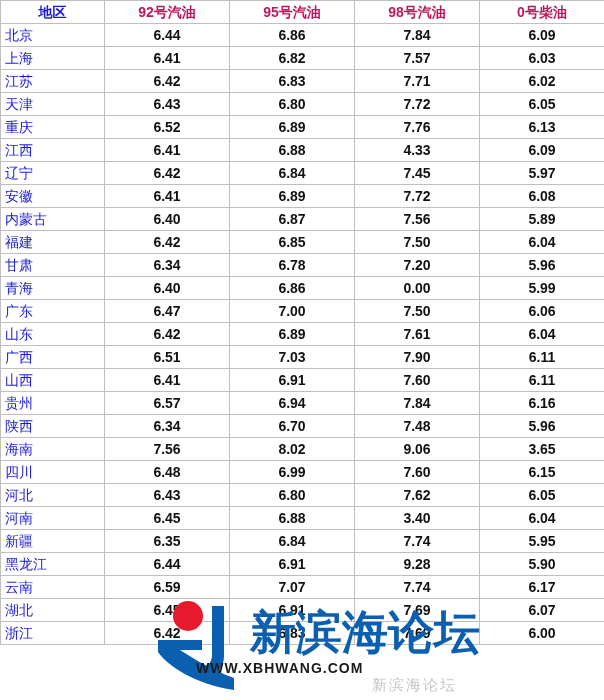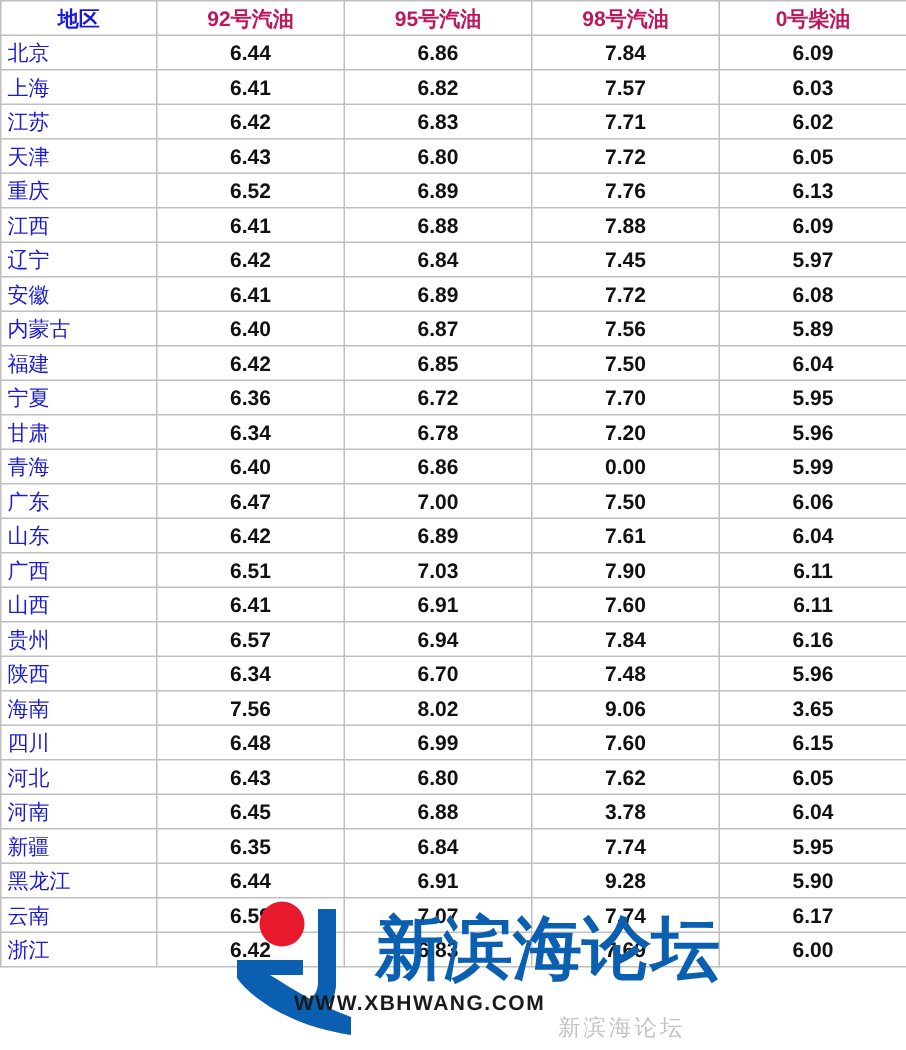--- a/index.html
+++ b/index.html
@@ -148,21 +148,21 @@
         <td class="region-cell">重庆</td>
         <td class="num-cell">6.52</td>
         <td class="num-cell">6.89</td>
         <td class="num-cell">7.76</td>
         <td class="num-cell">6.13</td>
       </tr>
       <tr>
         <td class="region-cell">江西</td>
         <td class="num-cell">6.41</td>
         <td class="num-cell">6.88</td>
-        <td class="num-cell">7.88</td>
+        <td class="num-cell">4.33</td>
         <td class="num-cell">6.09</td>
       </tr>
       <tr>
         <td class="region-cell">辽宁</td>
         <td class="num-cell">6.42</td>
         <td class="num-cell">6.84</td>
         <td class="num-cell">7.45</td>
         <td class="num-cell">5.97</td>
       </tr>
       <tr>
@@ -180,27 +180,20 @@
         <td class="num-cell">5.89</td>
       </tr>
       <tr>
         <td class="region-cell">福建</td>
         <td class="num-cell">6.42</td>
         <td class="num-cell">6.85</td>
         <td class="num-cell">7.50</td>
         <td class="num-cell">6.04</td>
       </tr>
       <tr>
-        <td class="region-cell">宁夏</td>
-        <td class="num-cell">6.36</td>
-        <td class="num-cell">6.72</td>
-        <td class="num-cell">7.70</td>
-        <td class="num-cell">5.95</td>
-      </tr>
-      <tr>
         <td class="region-cell">甘肃</td>
         <td class="num-cell">6.34</td>
         <td class="num-cell">6.78</td>
         <td class="num-cell">7.20</td>
         <td class="num-cell">5.96</td>
       </tr>
       <tr>
         <td class="region-cell">青海</td>
         <td class="num-cell">6.40</td>
         <td class="num-cell">6.86</td>
@@ -267,21 +260,21 @@
         <td class="region-cell">河北</td>
         <td class="num-cell">6.43</td>
         <td class="num-cell">6.80</td>
         <td class="num-cell">7.62</td>
         <td class="num-cell">6.05</td>
       </tr>
       <tr>
         <td class="region-cell">河南</td>
         <td class="num-cell">6.45</td>
         <td class="num-cell">6.88</td>
-        <td class="num-cell">3.78</td>
+        <td class="num-cell">3.40</td>
         <td class="num-cell">6.04</td>
       </tr>
       <tr>
         <td class="region-cell">新疆</td>
         <td class="num-cell">6.35</td>
         <td class="num-cell">6.84</td>
         <td class="num-cell">7.74</td>
         <td class="num-cell">5.95</td>
       </tr>
       <tr>
@@ -290,20 +283,27 @@
         <td class="num-cell">6.91</td>
         <td class="num-cell">9.28</td>
         <td class="num-cell">5.90</td>
       </tr>
       <tr>
         <td class="region-cell">云南</td>
         <td class="num-cell">6.59</td>
         <td class="num-cell">7.07</td>
         <td class="num-cell">7.74</td>
         <td class="num-cell">6.17</td>
+      </tr>
+      <tr>
+        <td class="region-cell">湖北</td>
+        <td class="num-cell">6.45</td>
+        <td class="num-cell">6.91</td>
+        <td class="num-cell">7.69</td>
+        <td class="num-cell">6.07</td>
       </tr>
       <tr>
         <td class="region-cell">浙江</td>
         <td class="num-cell">6.42</td>
         <td class="num-cell">6.83</td>
         <td class="num-cell">7.69</td>
         <td class="num-cell">6.00</td>
       </tr>
     </tbody>
 </table>

